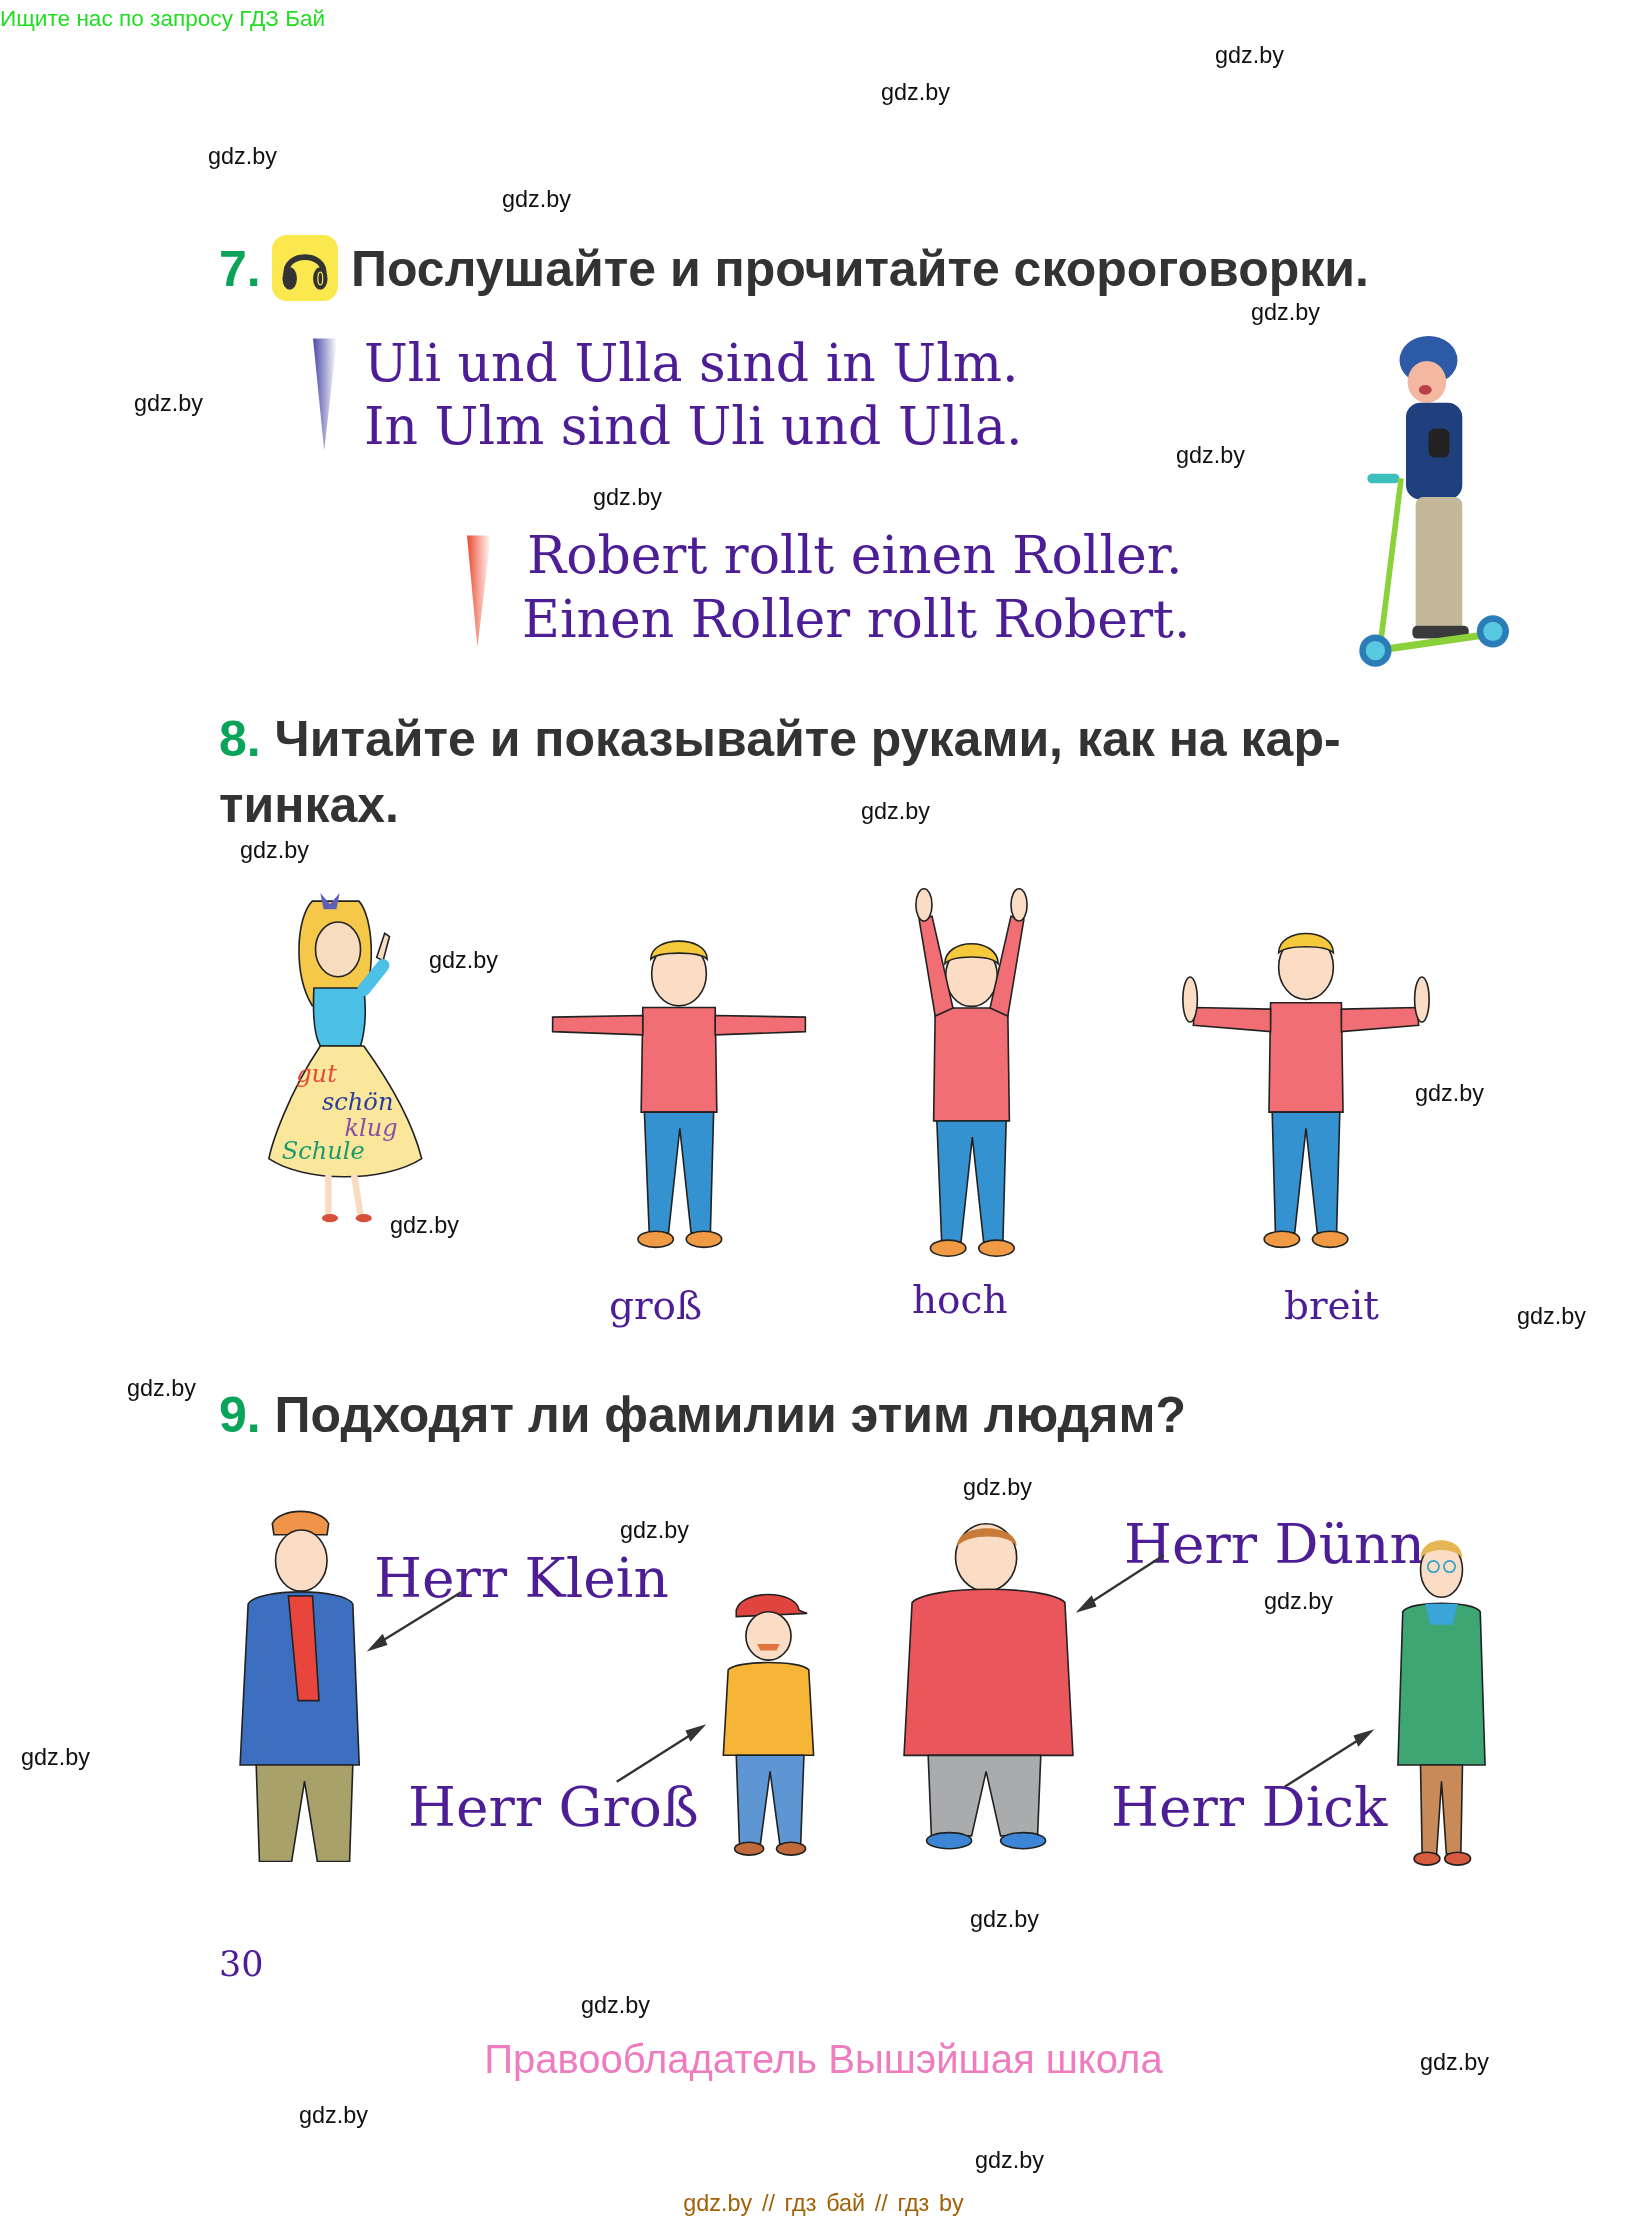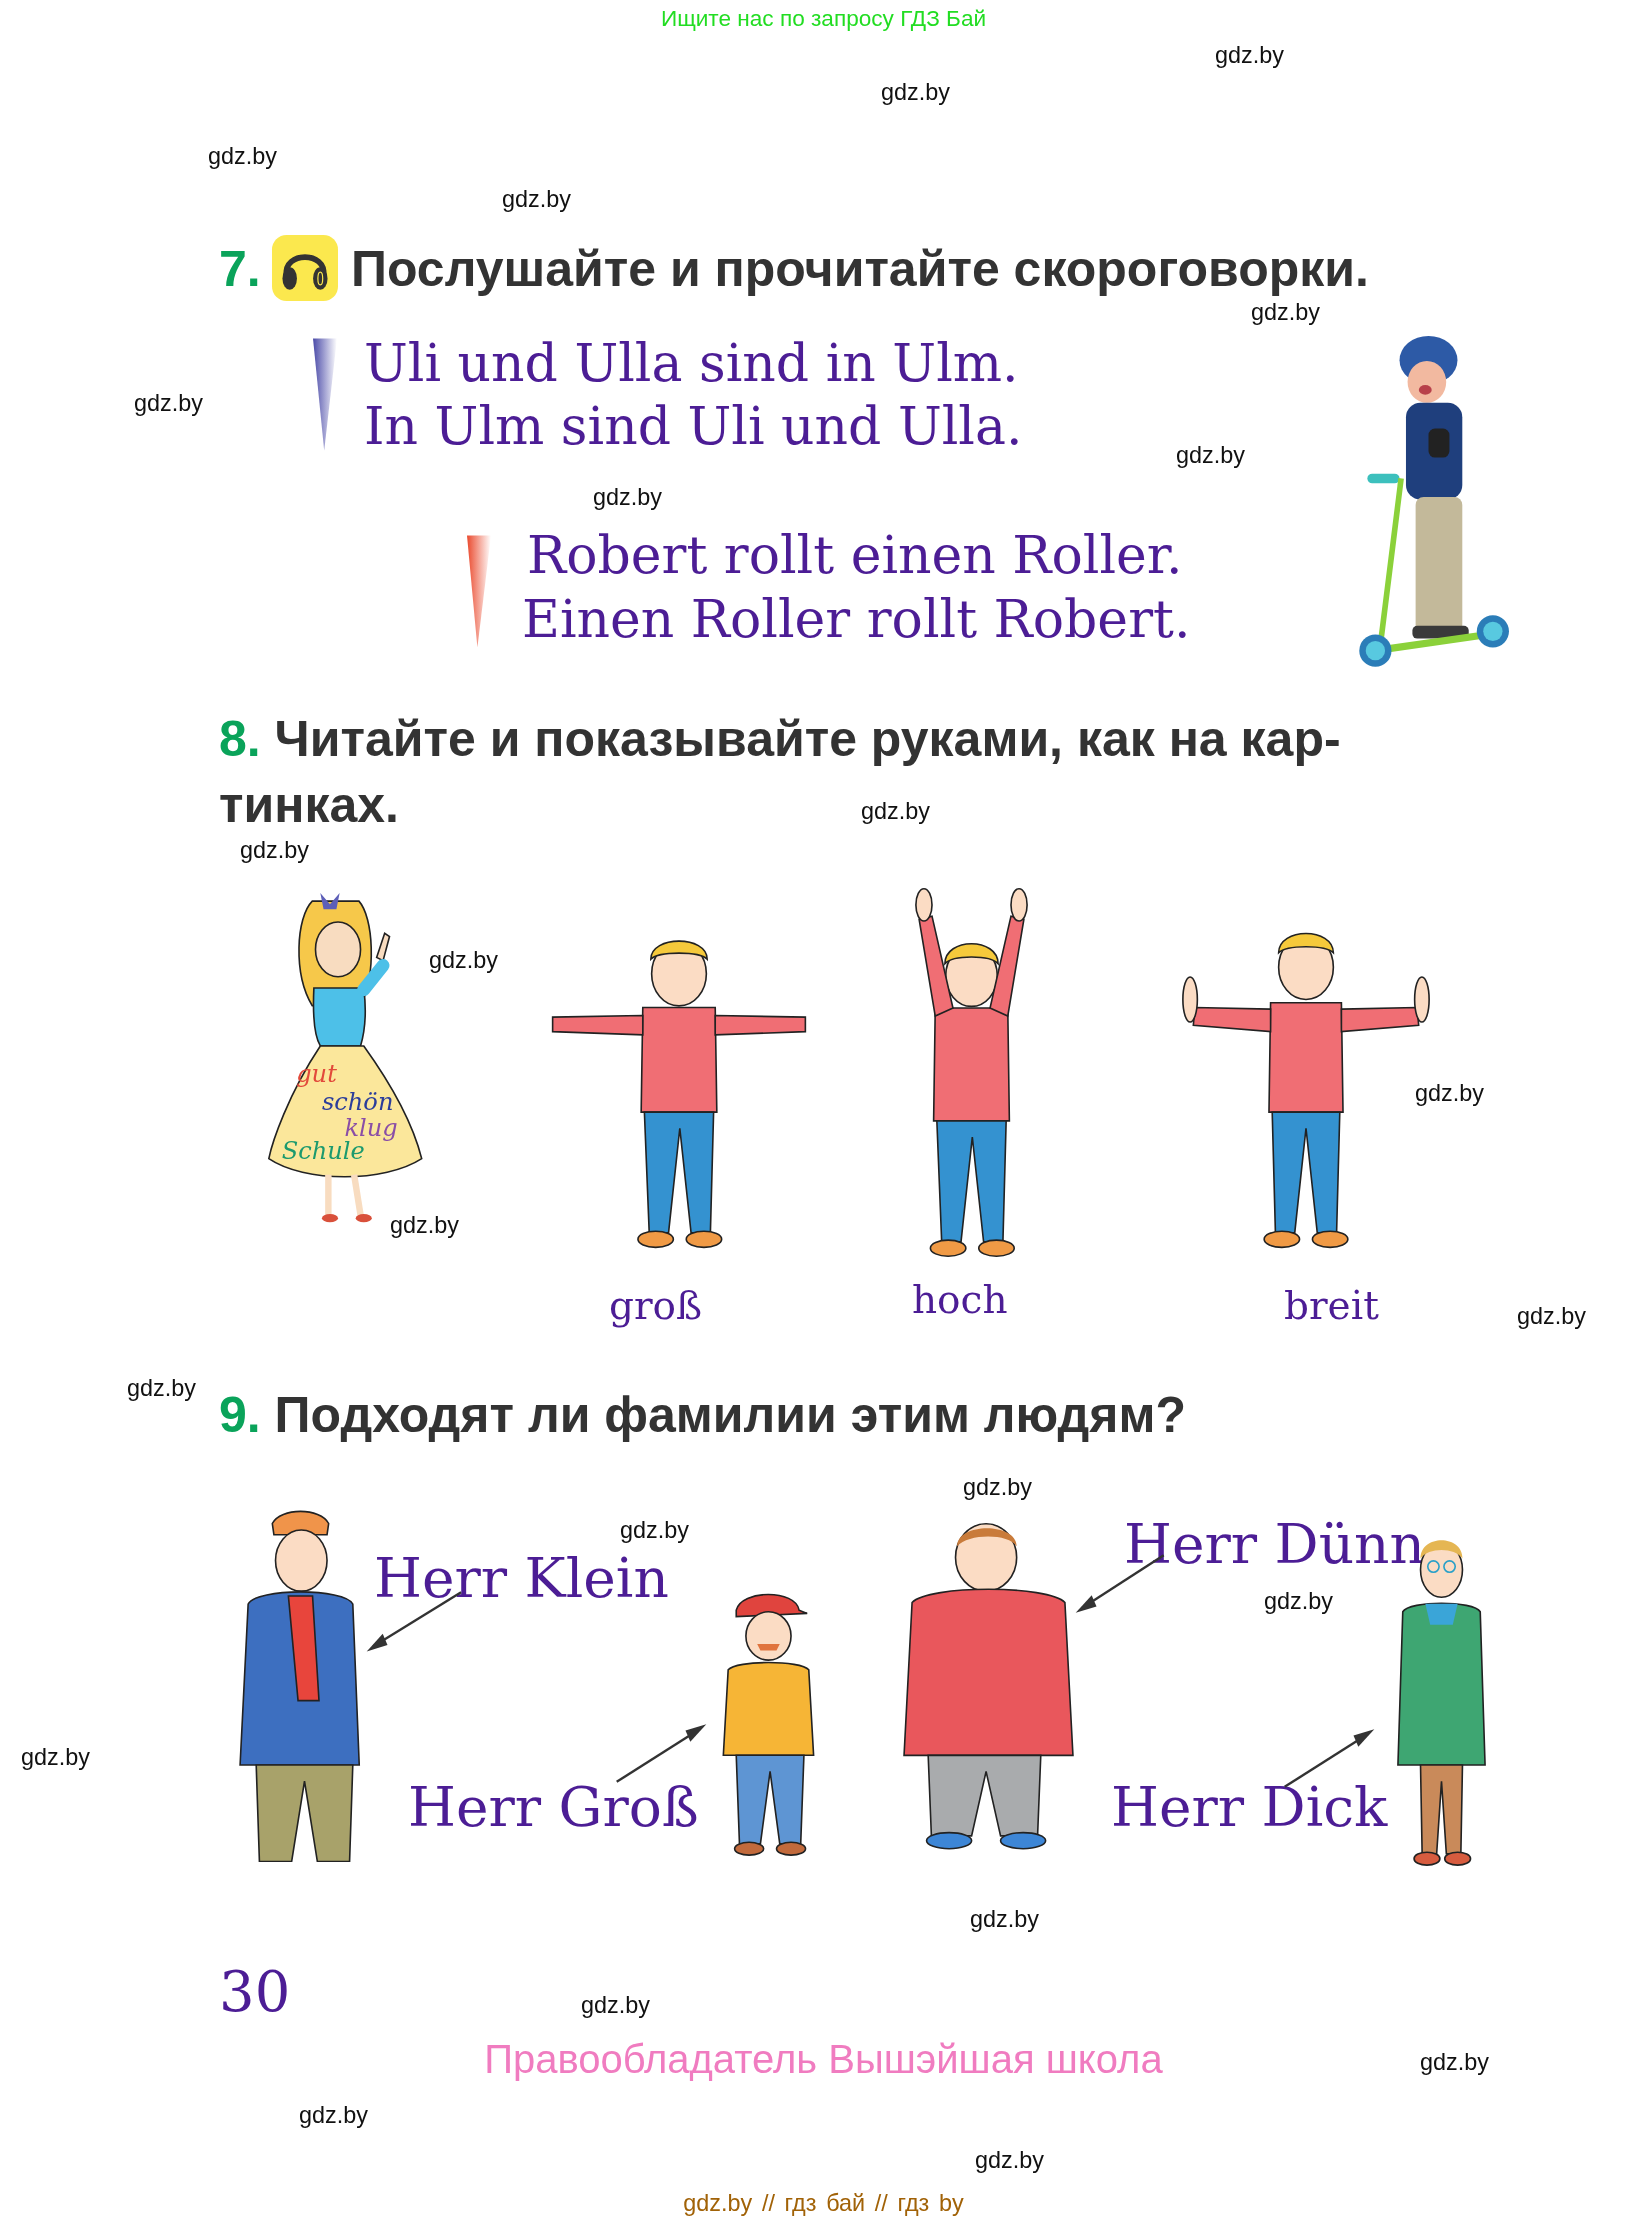--- a/index.html
+++ b/index.html
@@ -1,28 +1,28 @@
 <!DOCTYPE html>
 <html style="font-size:13px"><head>
 <meta charset="utf-8">
 <style>
   html,body{margin:0;padding:0;background:#ffffff;}
   body{width:1647px;height:2216px;position:relative;overflow:hidden;font-family:"Liberation Sans",sans-serif;color:#333333;}
   .abs{position:absolute;}
   .wm{position:absolute;font-family:"Liberation Sans",sans-serif;font-size:23.4px;color:#111111;white-space:nowrap;line-height:1;}
-  .top-banner{position:absolute;top:4.8px;left:0;width:1647px;text-align:center;font-size:22.6px;color:#22dd22;line-height:1.2;}
+  .top-banner{position:absolute;top:4.8px;left:0;width:1647px;text-align:left;font-size:22.6px;color:#22dd22;line-height:1.2;}
   .heading{position:absolute;font-family:"Liberation Sans",sans-serif;font-weight:bold;font-size:50px;color:#333333;line-height:1.2;white-space:nowrap;text-align:center;}
   .heading .num{color:#0aa35a;}
   .serif{font-family:"DejaVu Serif","Liberation Serif",serif;color:#4c1d95;white-space:nowrap;line-height:1;}
   .tw{position:absolute;font-size:52px;}
   .wedge{position:absolute;width:24px;height:113px;}
   .headphones{display:inline-block;width:66px;height:66px;background:#fbe84e;border-radius:14.5px;vertical-align:middle;position:relative;top:-4.8px;margin:0 13px 0 11.3px;}
   .word{position:absolute;font-size:39px;}
   .name{position:absolute;font-size:55px;}
-  .pagenum{position:absolute;font-size:56px;margin-top:17px;}
+  .pagenum{position:absolute;font-size:35px;}
   .rights{position:absolute;top:2037px;left:0;width:1647px;text-align:center;font-size:40px;color:#f07cc0;}
   .footer{position:absolute;top:2190px;left:0;width:1647px;text-align:center;font-size:23.4px;color:#a16207;word-spacing:3.2px;}
   svg{display:block;}
 </style>
 </head>
 <body>
 
 <div class="top-banner">Ищите нас по запросу ГДЗ Бай</div>
 
 <div class="wm" style="left:1215px;top:44px;">gdz.by</div>

